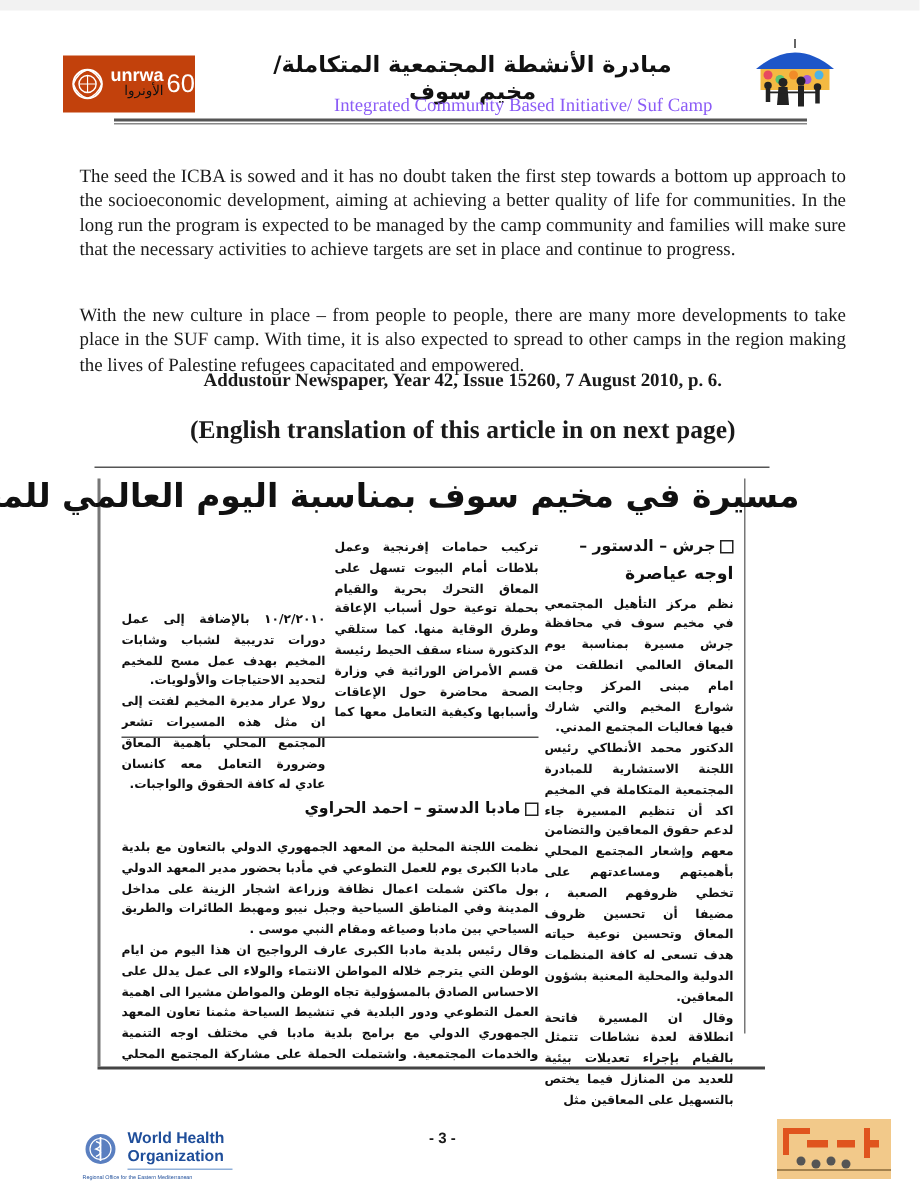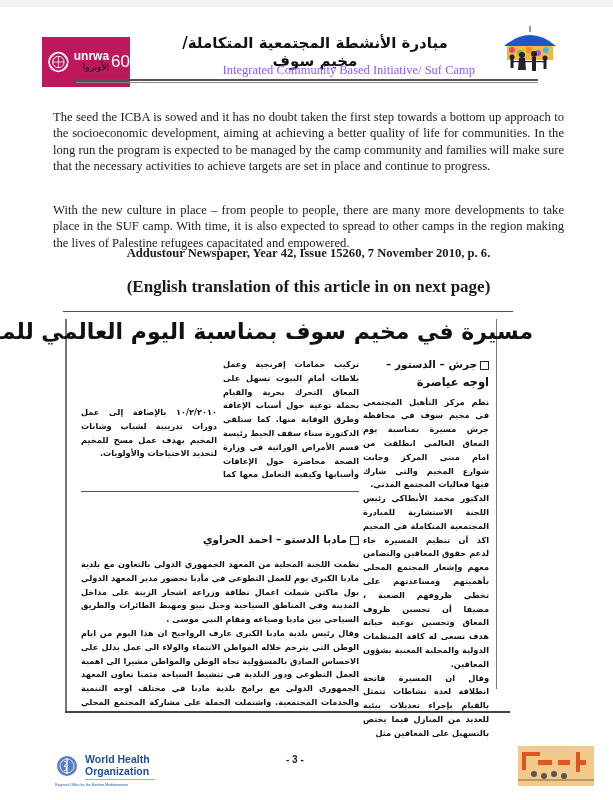--- a/index.html
+++ b/index.html
@@ -8,22 +8,22 @@
     background: #ffffff;
     font-family: "Liberation Serif", serif;
     color: #1a1a1a;
     position: relative;
   }
   .topstrip { position: absolute; left: 0; top: 0; width: 613px; height: 7px; background: #f2f2f2; }
 
   
   .header { position: absolute; left: 40px; top: 22px; width: 535px; height: 62px; }
   .unrwa {
-    position: absolute; left: 2px; top: 15px; width: 88px; height: 50px;
-    background: #be185d; display: flex; align-items: center; padding-left: 4px; box-sizing: border-box;
+    position: absolute; left: 2px; top: 15px; width: 88px; height: 38px;
+    background: #c2410c; display: flex; align-items: center; padding-left: 4px; box-sizing: border-box;
   }
   .unrwa .emblem { width: 26px; height: 26px; }
   .unrwa .txt { color: #fff; font-family: "Liberation Sans", sans-serif; margin-left: 3px; line-height: 11px; }
   .unrwa .txt .en { font-size: 12px; font-weight: bold; display:block; }
   .unrwa .txt .ar { font-size: 9px; display:block; }
   .unrwa .sixty { color: #fff; font-family: "Liberation Sans", sans-serif; font-size: 17px; margin-left: 2px; }
   .h-ar {
     position: absolute; left: 130px; top: 12px; width: 290px; text-align: center;
     font-family: "DejaVu Sans", sans-serif; font-weight: bold; font-size: 15px; direction: rtl; color: #111;
   }
@@ -132,21 +132,21 @@
         <rect x="43.5" y="34" width="3" height="9"></rect>
       <rect x="12" y="35" width="34" height="1.2"></rect>
     </g>
   </svg>
 </div>
 <div class="header-rule1"></div>
 <div class="header-rule2"></div>
 
 <p class="para p1">The seed the ICBA is sowed and it has no doubt taken the first step towards a bottom up approach to the socioeconomic development, aiming at achieving a better quality of life for communities.  In the long run the program is expected to be managed by the camp community and families will make sure that the necessary activities to achieve targets are set in place and continue to progress.</p>
 <p class="para p2">With the new culture in place – from people to people, there are many more developments to take place in the SUF camp.  With time, it is also expected to spread to other camps in the region making the lives of Palestine refugees capacitated and empowered.</p>
-<div class="citation">Addustour Newspaper, Year 42, Issue 15260, 7 November 2010, p. 6.</div>
+<div class="citation">Addustour Newspaper, Year 42, Issue 15260, 7 August 2010, p. 6.</div>
 <div class="note">(English translation of this article in on next page)</div>
 
 <div class="clip">
   <div class="top-rule"></div>
   <div class="left-rule"></div>
   <div class="right-rule" style="left:433px;"></div>
   <div class="bot-rule"></div>
 
   <div class="headline1 ar">مسيرة  في مخيم سوف بمناسبة اليوم العالمي للمعاقين</div>
 
@@ -157,20 +157,21 @@
     <p>الدكتور محمد الأنطاكي رئيس اللجنة الاستشارية للمبادرة المجتمعية المتكاملة في المخيم اكد أن تنظيم المسيرة جاء لدعم حقوق المعاقين والتضامن معهم وإشعار المجتمع المحلي بأهميتهم ومساعدتهم على تخطي ظروفهم الصعبة ، مضيفا أن تحسين ظروف المعاق وتحسين نوعية حياته هدف تسعى له كافة المنظمات الدولية والمحلية المعنية بشؤون المعاقين.</p>
     <p>وقال ان المسيرة فاتحة انطلاقة لعدة نشاطات تتمثل بالقيام بإجراء تعديلات بيئية للعديد من المنازل فيما يختص بالتسهيل على المعاقين مثل</p>
   </div>
 
   <div class="col col-mid ar" style="left:160px;width:136px;height:125px;overflow:hidden;">
     <p>تركيب حمامات إفرنجية وعمل بلاطات أمام البيوت تسهل على المعاق التحرك بحرية والقيام بحملة توعية حول أسباب الإعاقة وطرق الوقاية منها. كما ستلقي الدكتورة سناء سقف الحيط رئيسة قسم الأمراض الوراثية في وزارة الصحة محاضرة حول الإعاقات وأسبابها وكيفية التعامل معها كما تستمر النشاطات لغاية</p>
   </div>
 
   <div class="col col-left ar" style="left:18px;width:136px;height:125px;overflow:hidden;">
     <p>١٠/٢/٢٠١٠ بالإضافة إلى عمل دورات تدريبية لشباب وشابات المخيم بهدف عمل مسح للمخيم لتحديد الاحتياجات والأولويات.</p>
+    <p>رولا عرار مديرة المخيم لفتت إلى ان مثل هذه المسيرات تشعر المجتمع المحلي بأهمية المعاق وضرورة التعامل معه كانسان عادي له كافة الحقوق والواجبات.</p>
   </div>
 
   <div class="mid-rule" style="left:18px;width:278px;"></div>
 
   <div class="byline3 ar" style="left:18px;width:278px;">
     <span class="box"></span><span>مادبا الدستو – احمد الحراوي</span>
   </div>
 
   <div class="col col-story2 ar" style="left:18px;width:278px;height:150px;overflow:hidden;">
     <p>نظمت اللجنة المحلية من المعهد الجمهوري الدولي بالتعاون مع بلدية مادبا الكبرى يوم للعمل التطوعي في مأدبا بحضور مدير المعهد الدولي بول ماكتن شملت اعمال نظافة وزراعة اشجار الزينة على مداخل المدينة وفي المناطق السياحية وجبل نيبو ومهبط الطائرات والطريق السياحي بين مادبا وصياغه ومقام النبي موسى .</p>

